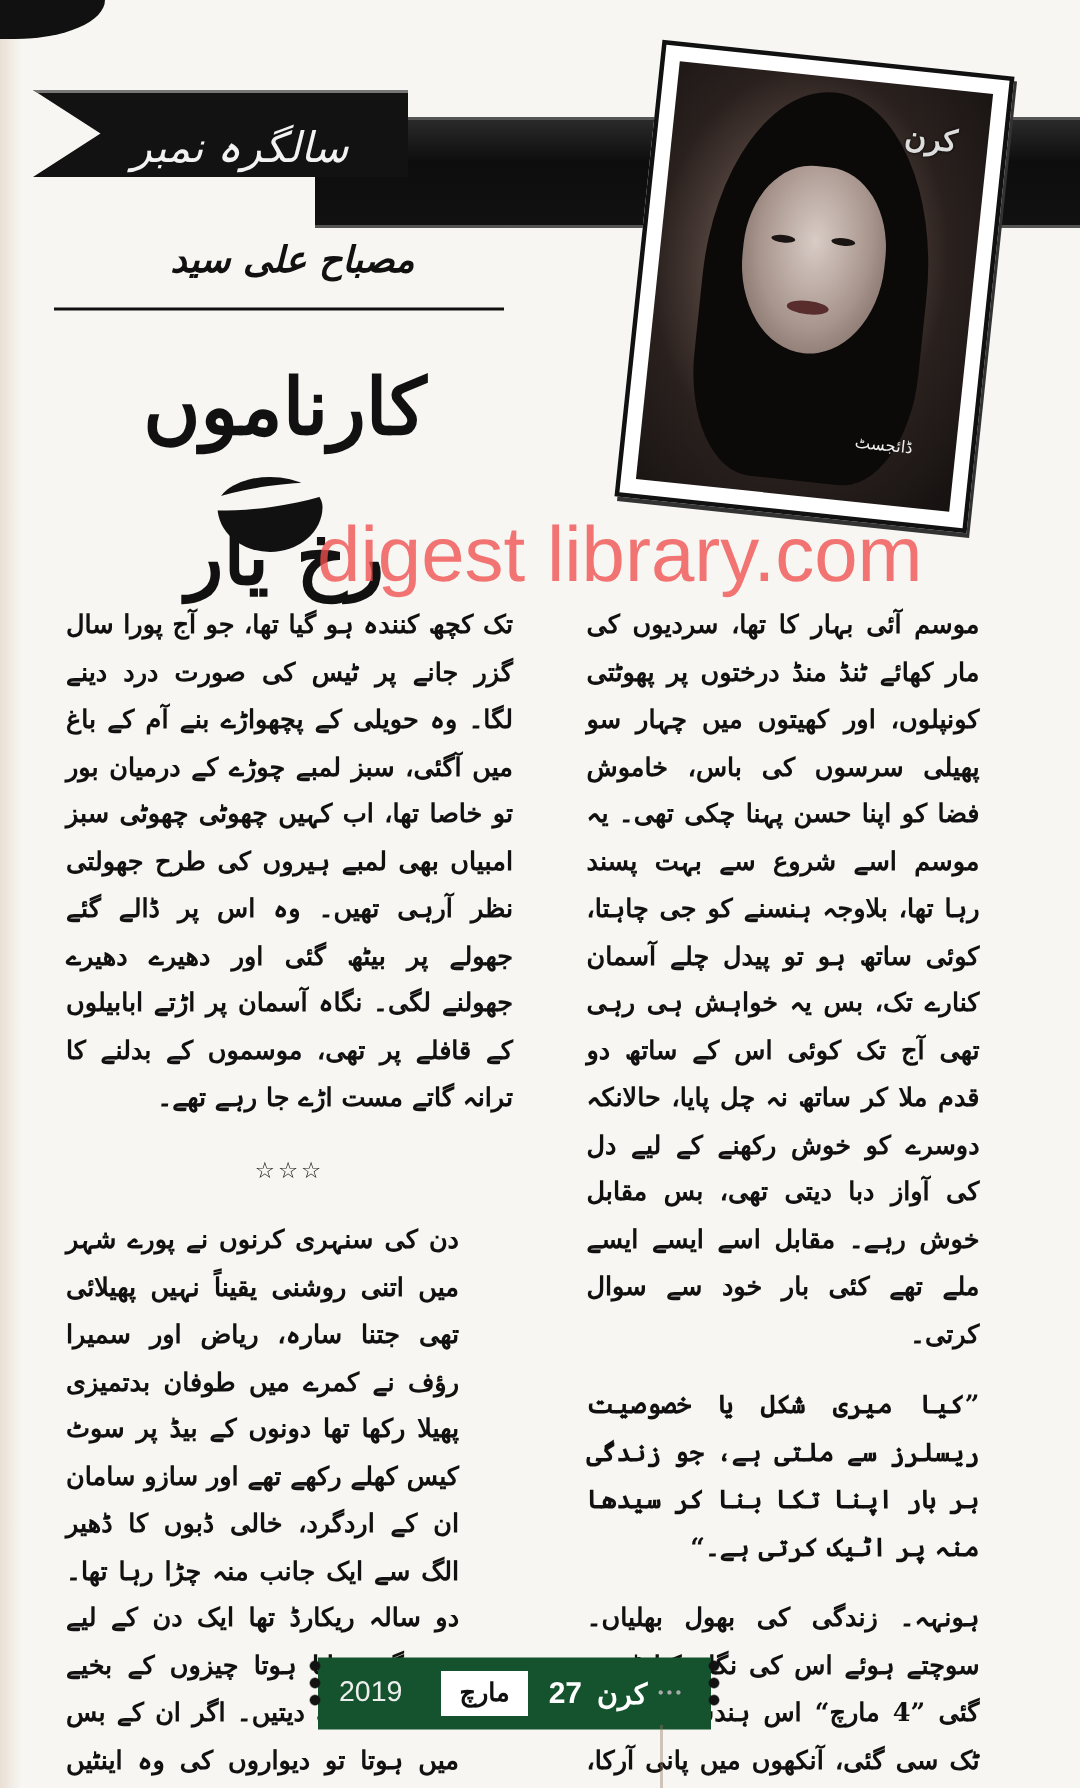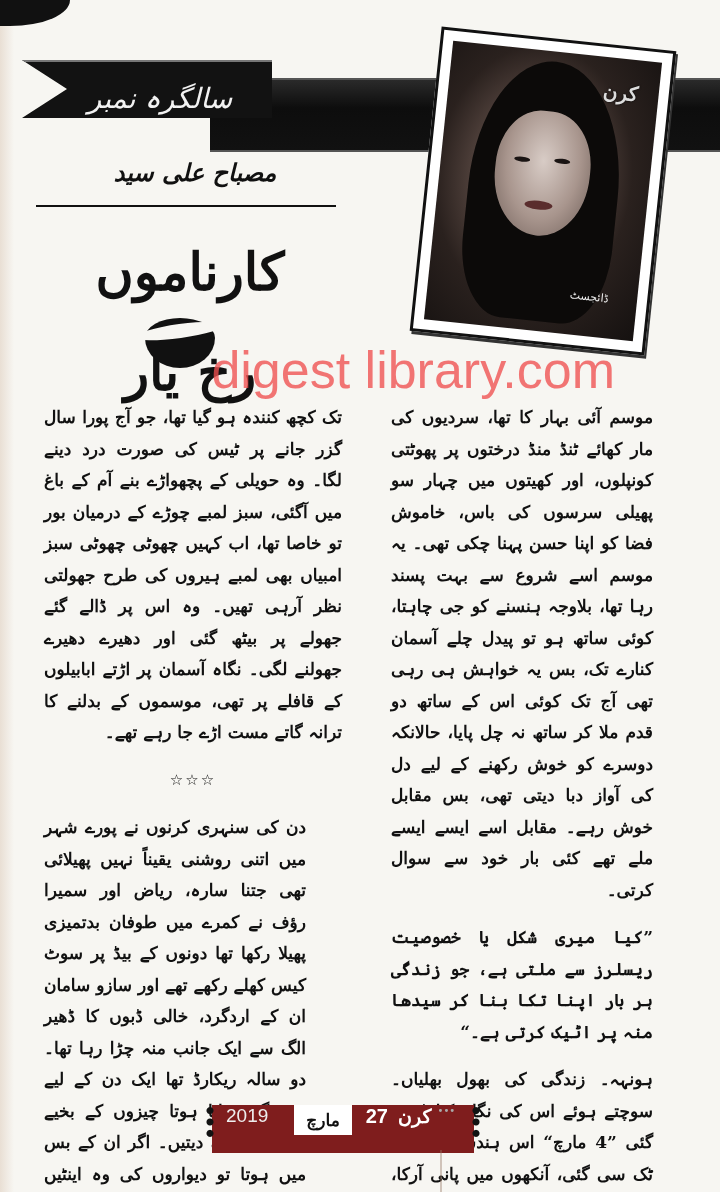--- a/index.html
+++ b/index.html
@@ -104,21 +104,21 @@
     .col-right { left: 375px; top: 386px; width: 330px; }
     .column p { margin: 16px; }
     .column .indent { padding-right: 36px; }
     .stars {
       text-align: center; direction: ltr; font-size: 15px; letter-spacing: 2px; margin: 2px 0 4px 0;
       font-weight: normal;
     }
     
     .footer {
       position: absolute; left: 212px; top: 1105px; width: 262px; height: 48px;
-      background: #7f1d1d; display: flex; direction: ltr;
+      background: #14532d; display: flex; align-items: center; direction: ltr;
     }
     .footer::before, .footer::after {
       content: ""; position: absolute; top: -2px; width: 8px; height: 38px;
       background: radial-gradient(circle at 50% 20%, #121212 3px, transparent 4px),
                   radial-gradient(circle at 50% 50%, #121212 3px, transparent 4px),
                   radial-gradient(circle at 50% 80%, #121212 3px, transparent 4px);
     }
     .footer::before { left: -6px; }
     .footer::after { right: -6px; }
     .footer-year { color: #eee; font-family: "Liberation Sans", sans-serif; font-size: 19px; padding: 0 10px 0 14px; }

